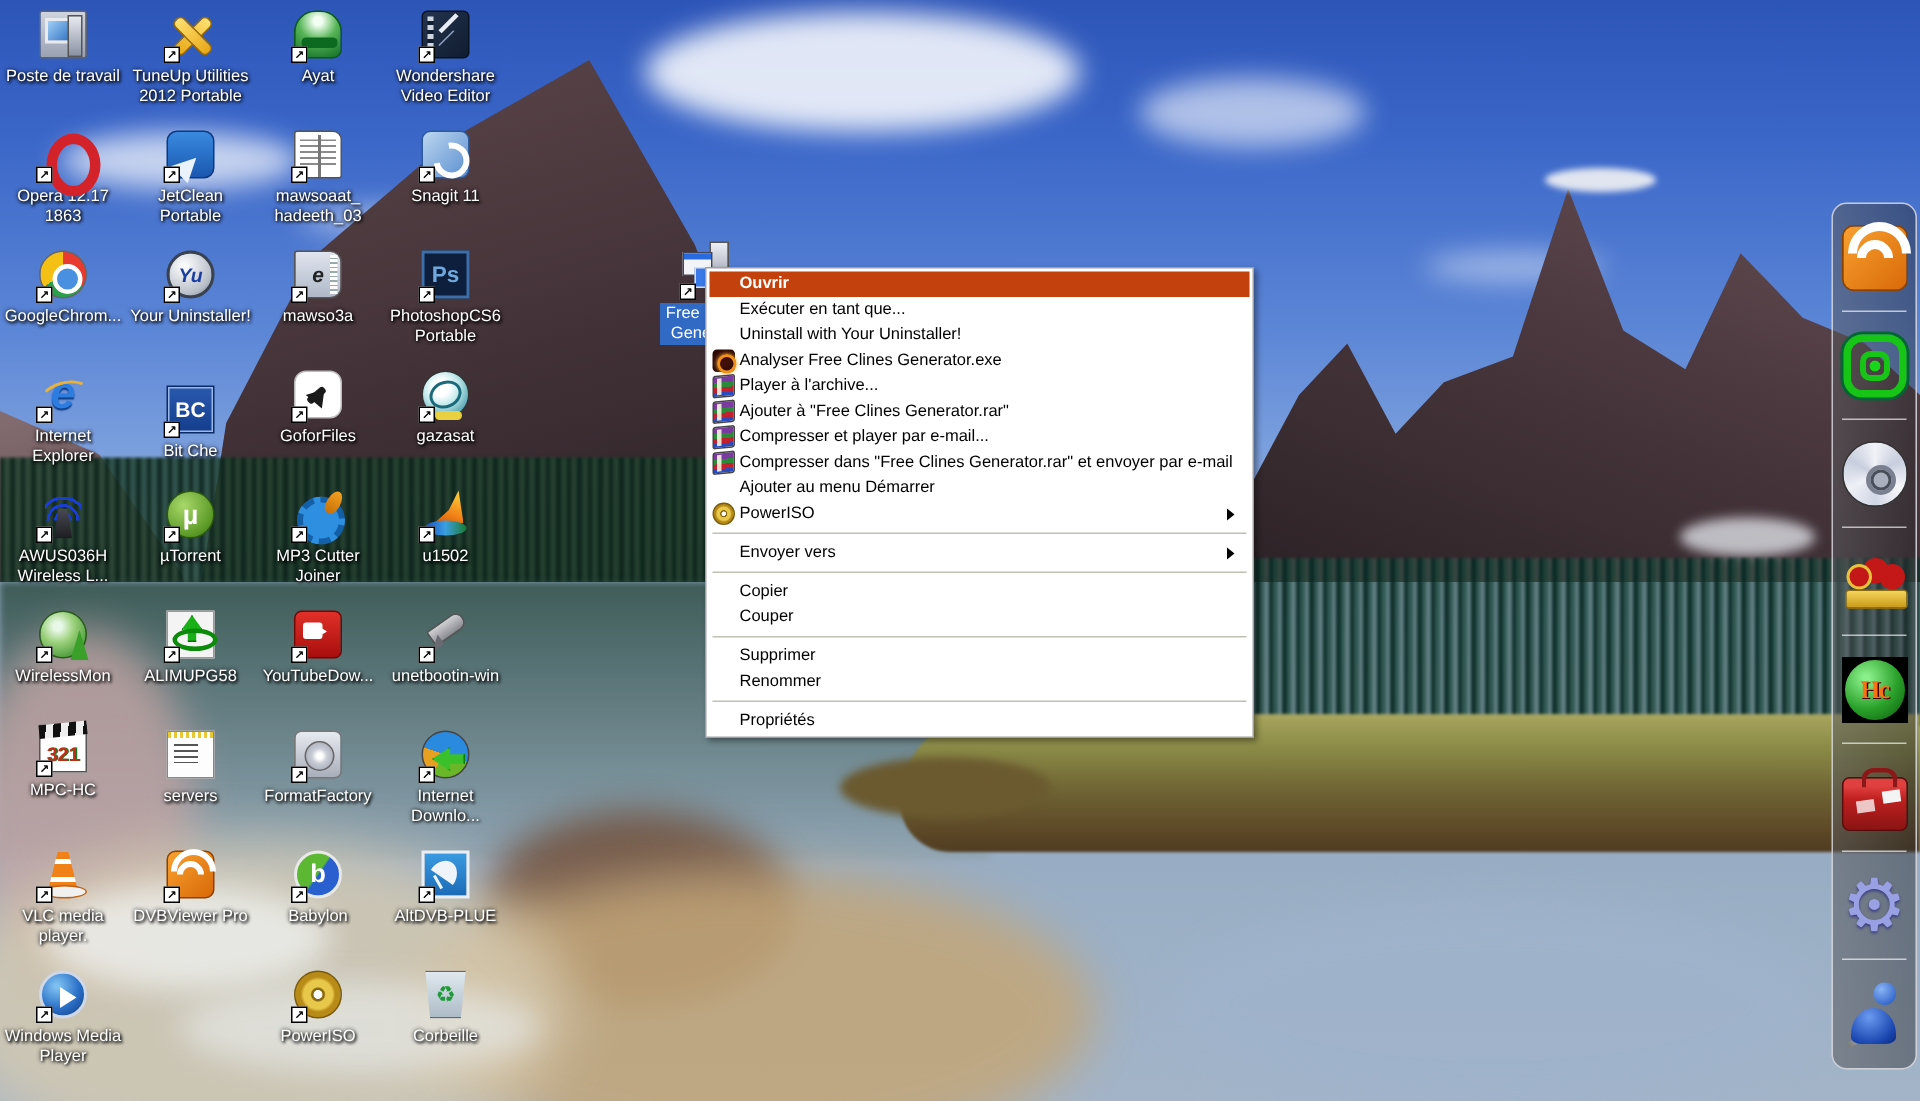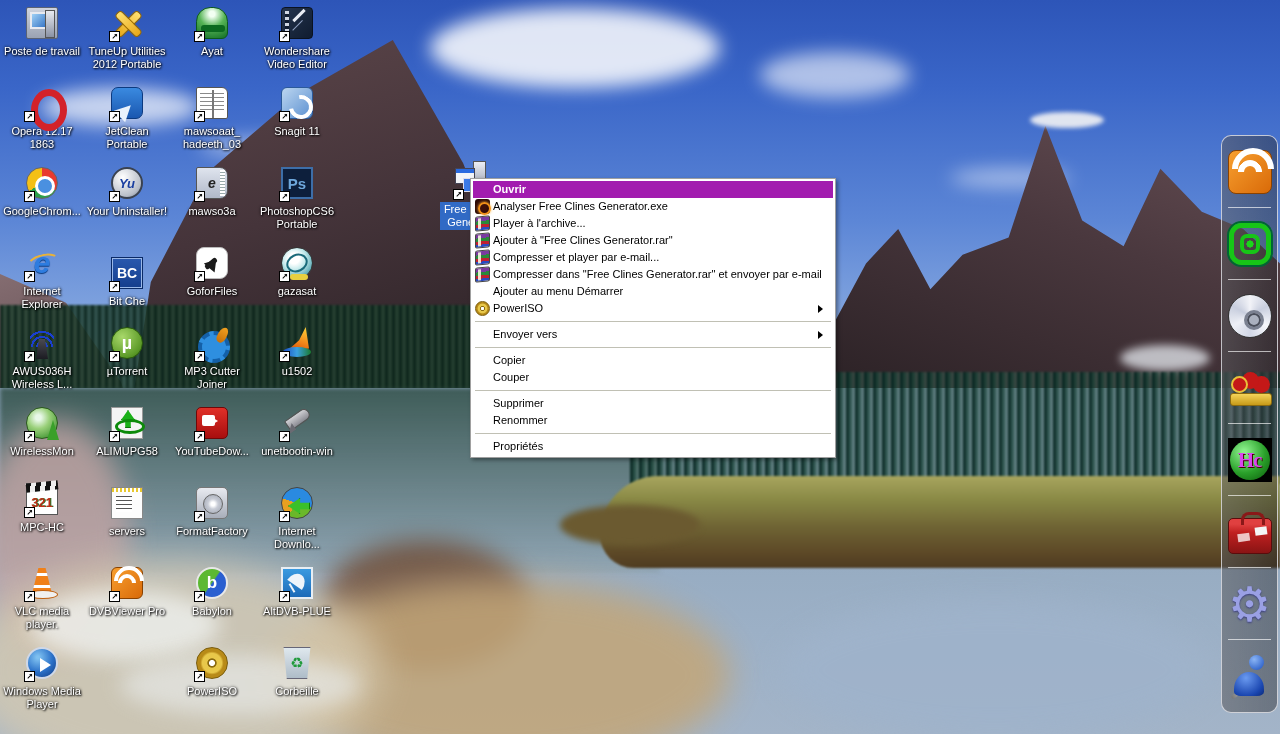--- a/index.html
+++ b/index.html
@@ -153,21 +153,21 @@
   .fcg-w1 { position:absolute; left:1px; top:7px; width:20px; height:16px; background:#f2f4f8; border:1px solid #445; }
   .fcg-w1::before { content:""; position:absolute; left:0; right:0; top:0; height:4px; background:#2a6ae0; }
   .fcg-w2 { position:absolute; left:9px; top:17px; width:17px; height:14px; background:#3a7ae8; border:1px solid #dde; }
   .fcg-lbl { margin-top:3px; background:#316AC5; color:#fff; font-size:11px; line-height:13px; padding:1px 2px; white-space:pre-line; }
 
   
   #menu { position:absolute; left:470px; top:178px; width:366px; z-index:20;
           background:#fff; border:1px solid #a0a0a0; box-shadow:2px 2px 4px rgba(0,0,0,.4);
           padding:2px; font-size:11px; color:#000; }
   .mi { position:relative; height:17px; line-height:17px; padding-left:20px; white-space:nowrap; cursor:default; }
-  .mi.sel { background:#a21caf; color:#fff; }
+  .mi.sel { background:#c2410c; color:#fff; }
   .mi.bold { font-weight:bold; }
   .mic { position:absolute; left:2px; top:1px; width:15px; height:15px; }
   .mic-winrar { background:linear-gradient(180deg,#7a3aa0 0 30%,#2a8a3a 30% 55%,#c02030 55% 80%,#2a4ac0 80%); border-radius:2px; border:1px solid #444; transform:skewY(-6deg); }
   .mic-winrar::after { content:""; position:absolute; left:2px; top:1px; bottom:1px; width:3px; background:rgba(255,255,230,.85); }
   .mic-scan { background:radial-gradient(circle,#401008 30%,#200604); border-radius:3px; }
   .mic-scan::after { content:""; position:absolute; left:3px; top:3px; width:9px; height:9px; border-radius:50%; border:2.5px solid #f09018; box-shadow:0 0 3px #ffba40; }
   .mic-piso { border-radius:50%; background:radial-gradient(circle,#fff 0 15%,#8a6a10 18% 24%,#e8c84a 28% 48%,#b88a18 58% 74%,#ecd060 80%); border:1px solid #7a5c0c; }
   .mi .sub { position:absolute; right:6px; top:5px; width:0; height:0; border:4px solid transparent; border-left:5px solid #000; }
   .msep { height:1px; background:#c0c0b4; margin:4px 2px; }
 
@@ -185,21 +185,21 @@
   .dk-target::before { content:""; position:absolute; inset:1px; border:5px solid #17c517; border-radius:30%; box-shadow:0 0 0 2px #063; }
   .dk-target::after { content:""; position:absolute; inset:12px; border:4px solid #17c517; border-radius:35%; background:radial-gradient(circle,#1ad61a 40%,transparent 45%); }
   .dk-cd { border-radius:50%; border:1px solid #333; background:conic-gradient(#f2f3f8,#c8cede,#f6f7fb,#d2d7e6,#eef0f6,#c8cede,#f2f3f8); }
   .dk-cd::after { content:""; position:absolute; left:15px; top:15px; width:14px; height:14px; border-radius:50%; background:#aab0be; border:3px solid #7a8090; box-shadow:inset 0 0 0 2px #4a4e5a; }
   .dk-crown::before { content:""; position:absolute; left:3px; top:10px; width:13px; height:13px; border-radius:50%; background:#c41818; border:2px solid #e8c23a;
        box-shadow:11px -4px 0 0 #c41818, 22px 0 0 0 #c41818; }
   .dk-crown::after { content:""; position:absolute; left:2px; bottom:4px; width:40px; height:11px; background:linear-gradient(180deg,#f4d45a,#c89a18); border:1px solid #8a6a10; border-radius:3px;
        box-shadow:0 -16px 0 -7px #e8c23a; }
   .dk-hc { background:#000; }
   .dk-hc::before { content:""; position:absolute; inset:2px; border-radius:50%; background:radial-gradient(circle at 35% 30%,#8af08a 5%,#2aa02a 55%,#0a5a0a); }
-  .dk-hc .glyph { color:#d946ef; font-family:"Liberation Serif",serif; font-size:21px; letter-spacing:-1px; text-shadow:1px 1px 0 #400; }
+  .dk-hc .glyph { color:#f97316; font-family:"Liberation Serif",serif; font-size:17px; letter-spacing:-1px; text-shadow:1px 1px 0 #400; }
   .dk-hc .glyph::first-letter { font-size:30px; }
   .dk-toolbox { background:linear-gradient(180deg,#e04040 15%,#c02020 40%,#8a1414); border-radius:5px; border:1px solid #5a0c0c; top:4px; height:36px!important; }
   .dk-toolbox::before { content:""; position:absolute; left:12px; top:-7px; width:18px; height:10px; border:3px solid #8a1818; border-bottom:none; border-radius:8px 8px 0 0; }
   .dk-toolbox::after { content:""; position:absolute; right:4px; top:8px; width:12px; height:8px; background:#f4f4f4; transform:rotate(-8deg); box-shadow:-18px 4px 0 0 rgba(255,255,255,.75); }
   .dk-gear .glyph { font-family:"DejaVu Sans",sans-serif; font-size:48px; color:#9aa0e4; text-shadow:0 1px 2px #3a3e80; }
   .dk-writer::before { content:""; position:absolute; right:8px; top:1px; width:15px; height:15px; border-radius:50%; background:radial-gradient(circle at 35% 30%,#8ab4f4,#1a50c0); }
   .dk-writer::after { content:""; position:absolute; left:6px; bottom:2px; width:30px; height:24px; border-radius:55% 55% 25% 25%/80% 80% 20% 20%; background:radial-gradient(circle at 40% 25%,#6a9af0,#1a46b0 70%,#0c2a78); }
   .dk-writer .glyph { font-size:0; } .dk-writer .glyph::after { content:""; position:absolute; left:2px; bottom:4px; width:20px; height:4px; background:linear-gradient(90deg,#777,#ddd); transform:rotate(-35deg); border-radius:2px; }
 </style>
 </head>
@@ -604,21 +604,27 @@
     </div>
     <div class="fcg-lbl">Free Clines
 Generator</div>
   </div>
 
   <div id="menu">
   <div class="mi sel bold">
     <span class="mi-label">Ouvrir</span>
   </div>
 
-
+  <div class="mi">
+    <span class="mi-label">Exécuter en tant que...</span>
+  </div>
+
+  <div class="mi">
+    <span class="mi-label">Uninstall with Your Uninstaller!</span>
+  </div>
 
   <div class="mi"><span class="mic mic-scan"></span>
     <span class="mi-label">Analyser Free Clines Generator.exe</span>
   </div>
 
   <div class="mi"><span class="mic mic-winrar"></span>
     <span class="mi-label">Player à l'archive...</span>
   </div>
 
   <div class="mi"><span class="mic mic-winrar"></span>

